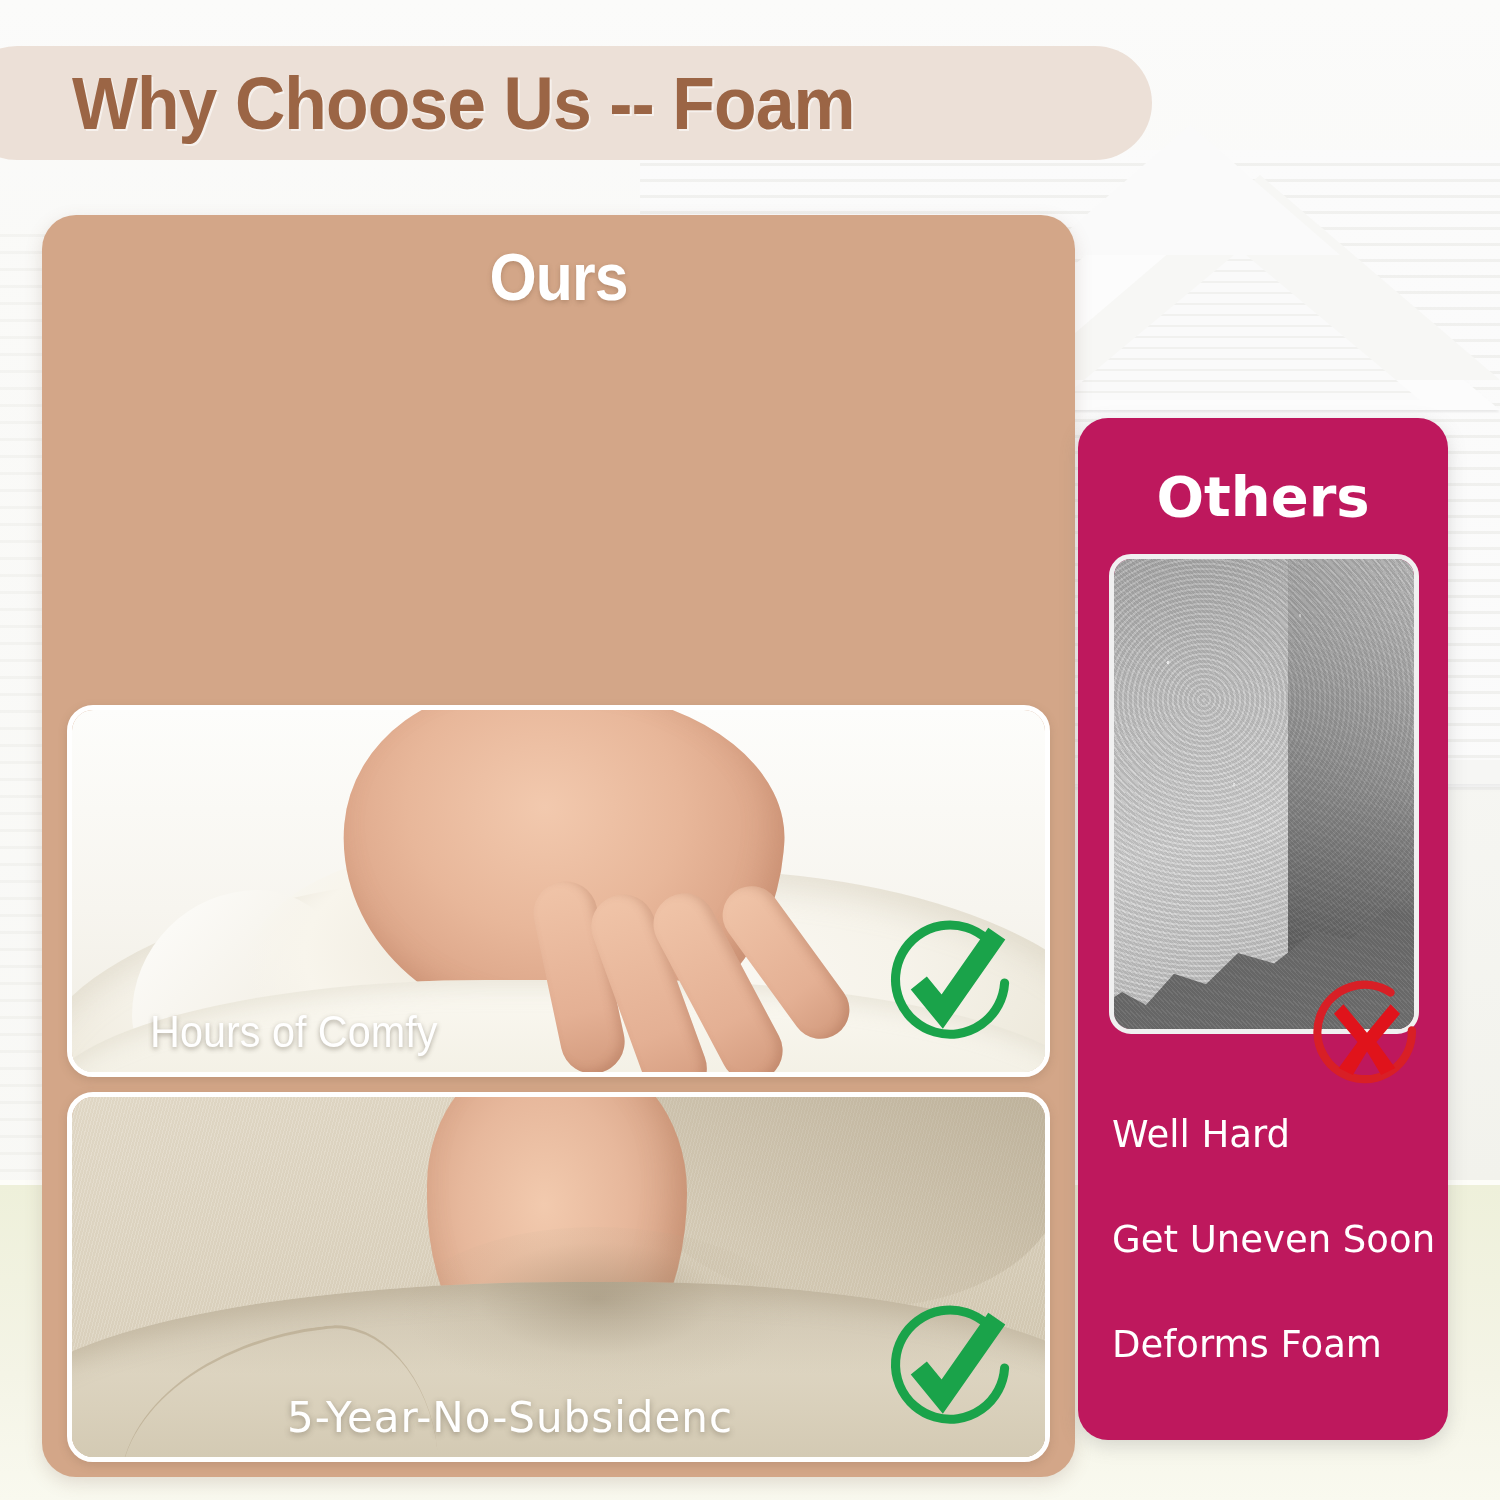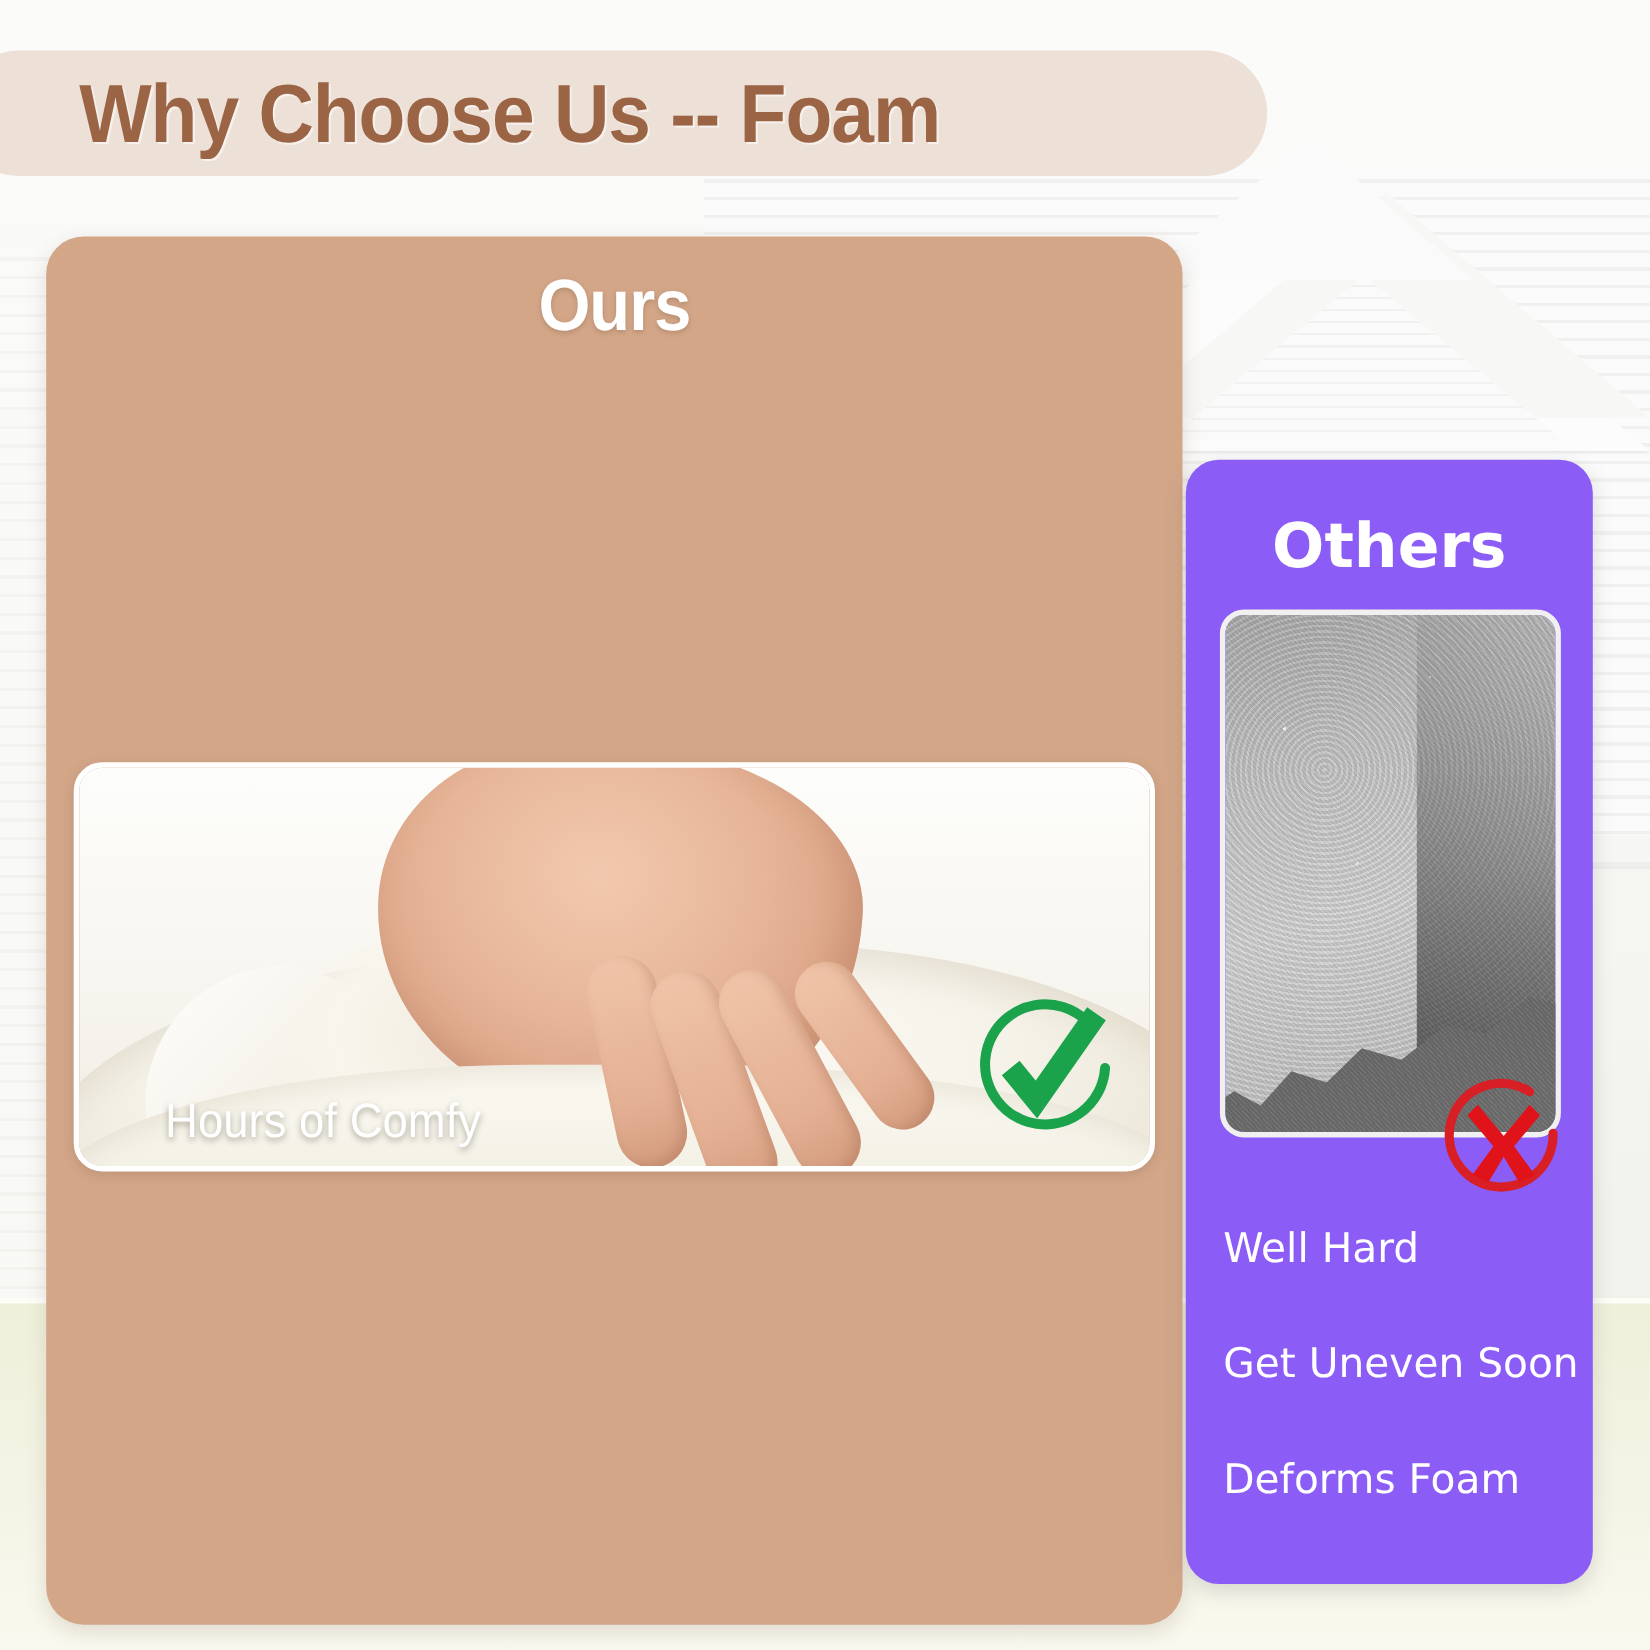--- a/index.html
+++ b/index.html
@@ -99,21 +99,21 @@
   }
 
   .photo-card{
     position:absolute; left:25px; width:983px;
     border:5px solid #ffffff;
     border-radius:26px;
     overflow:hidden;
     box-shadow:0 3px 10px rgba(120,90,70,.22);
   }
   .photo-card.c1{ top:105px; height:370px; }
-  .photo-card.c2{ top:478px; height:372px; }
+  .photo-card.c2{ top:490px; height:372px; }
   .photo-card.c3{ top:877px; height:370px; }
 
   .photo-inner{ position:absolute; inset:0; overflow:hidden; }
 
   
   .p1{ background:linear-gradient(90deg,#b9ca3c 0%,#b5c63c 30%,#aec13a 42%,#aec13a 100%); }
   .p1 .cushion{
     position:absolute; left:170px; top:-40px; width:900px; height:520px;
     background:
       repeating-linear-gradient(118deg,rgba(255,255,255,.10) 0px,rgba(255,255,255,.10) 1px,rgba(190,175,150,.10) 1px,rgba(190,175,150,.10) 3px),
@@ -247,21 +247,21 @@
   .check-wrap{
     position:absolute; right:30px; bottom:24px;
     width:130px; height:130px;
     pointer-events:none;
   }
   .check-wrap svg{ width:100%; height:100%; display:block; }
 
   
   #others-panel{
     position:absolute; left:1078px; top:418px; width:370px; height:1022px;
-    background:#8b5cf6;
+    background:#be185d;
     border-radius:30px;
     box-shadow:0 6px 18px rgba(120,120,120,.25);
   }
   #others-title{
     position:absolute; left:0; top:46px; width:100%;
     text-align:center;
     font-family:"DejaVu Sans", sans-serif;
     font-weight:bold;
     font-size:56px;
     letter-spacing:0px;
@@ -352,20 +352,36 @@
     </div>
     <div class="caption narrow left">Hours of Comfy</div>
     <div class="check-wrap">
       <svg viewBox="0 0 100 100" xmlns="http://www.w3.org/2000/svg">
         <path d="M78 16 A42 42 0 1 0 92 50" fill="none" stroke="#1aa34a" stroke-width="7" stroke-linecap="round"></path>
         <path d="M26 50 L44 72 L86 12" fill="none" stroke="#1aa34a" stroke-width="16" stroke-linecap="butt" stroke-linejoin="miter"></path>
       </svg>
     </div>
   </div>
 
+  <div class="photo-card c3">
+    <div class="photo-inner p3">
+      <div class="shadow"></div>
+      <div class="heel"></div>
+      <div class="crease"></div>
+      <div class="dip"></div>
+      <div class="linefold"></div>
+    </div>
+    <div class="caption rounded c3pos">5-Year-No-Subsidenc</div>
+    <div class="check-wrap">
+      <svg viewBox="0 0 100 100" xmlns="http://www.w3.org/2000/svg">
+        <path d="M78 16 A42 42 0 1 0 92 50" fill="none" stroke="#1aa34a" stroke-width="7" stroke-linecap="round"></path>
+        <path d="M26 50 L44 72 L86 12" fill="none" stroke="#1aa34a" stroke-width="16" stroke-linecap="butt" stroke-linejoin="miter"></path>
+      </svg>
+    </div>
+  </div>
 </div>
 
 <div id="others-panel">
 
   <div id="others-title">Others</div>
 
   <div id="others-photo">
     <div class="foam"></div>
     <div class="darkbg"></div>
     <div class="edge"></div>

